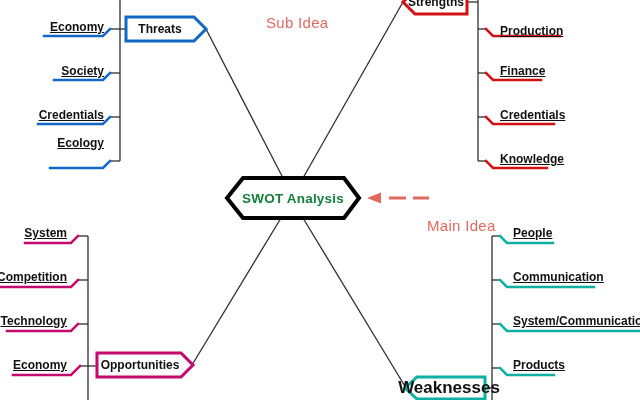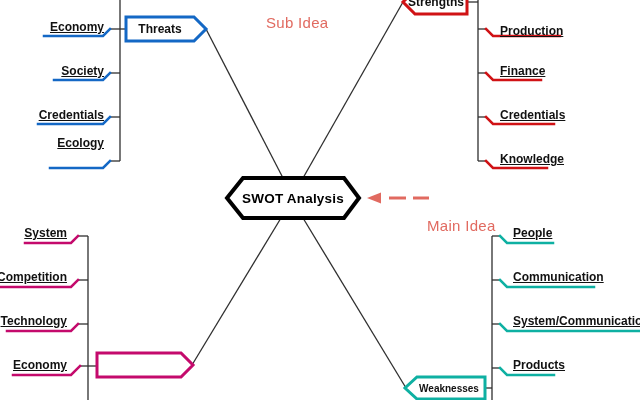--- a/index.html
+++ b/index.html
@@ -5,21 +5,21 @@
   html,body{margin:0;padding:0;background:#fff;}
   #stage{position:relative;width:640px;height:400px;background:#ffffff;overflow:hidden;
          font-family:"Liberation Sans",sans-serif;}
   #wires{position:absolute;left:0;top:0;width:640px;height:400px;}
   .lbl{position:absolute;font-weight:bold;font-size:12px;line-height:14px;color:#111;
        white-space:nowrap;text-decoration:underline;}
   .lbl-r{text-align:right;}
   .node-lbl{position:absolute;display:flex;align-items:center;justify-content:center;
             font-weight:bold;font-size:12px;color:#111;white-space:nowrap;}
   .center-lbl{position:absolute;display:flex;align-items:center;justify-content:center;
-              font-weight:bold;font-size:13.5px;color:#000000;letter-spacing:.2px;}
+              font-weight:bold;font-size:13.5px;color:#15803d;letter-spacing:.2px;}
   .callout-lbl{position:absolute;font-weight:normal;font-size:15px;line-height:17px;
                white-space:nowrap;letter-spacing:.3px;margin-top:28px;}
 </style>
 </head>
 <body>
 
 <div id="stage">
 
   <svg id="wires" viewBox="0 0 640 400">
 
@@ -103,21 +103,22 @@
     </g>
   </svg>
 
   <div class="center-lbl" style="left:227px;top:178px;width:132px;height:40px;">SWOT Analysis</div>
 
   <div class="callout-lbl" style="left: 427px; top: 189px; color: rgb(225, 106, 96);">Main Idea</div>
   <div class="callout-lbl" style="left: 266px; top: -14px; color: rgb(225, 106, 96);">Sub Idea</div>
 
   <div class="node-lbl" style="left:126px;top:22px;width:68px;height:14px;">Threats</div>
   <div class="node-lbl" style="left:405px;top:-5px;width:62px;height:14px;">Strengths</div>
-  <div class="node-lbl" style="left:412px;top:381px;width:74px;height:14px;font-size:10px;">Weaknesses</div>
+  <div class="node-lbl" style="left:98px;top:358px;width:84px;height:14px;">Opportunities</div>
+  <div class="node-lbl" style="left:412px;top:381px;width:74px;height:14px;font-size:17px;">Weaknesses</div>
 
   <div class="lbl lbl-r" style="right:536px;top:20px;">Economy</div>
   <div class="lbl lbl-r" style="right:536px;top:64px;text-align:center;">Society</div>
   <div class="lbl lbl-r" style="right:536px;top:108px;">Credentials</div>
   <div class="lbl lbl-r" style="right:536px;top:136px;text-align:center;">Ecology</div>
 
   <div class="lbl" style="left:500px;top:24px;">Production</div>
   <div class="lbl" style="left:500px;top:64px;">Finance</div>
   <div class="lbl" style="left:500px;top:108px;">Credentials</div>
   <div class="lbl" style="left:500px;top:152px;">Knowledge</div>

